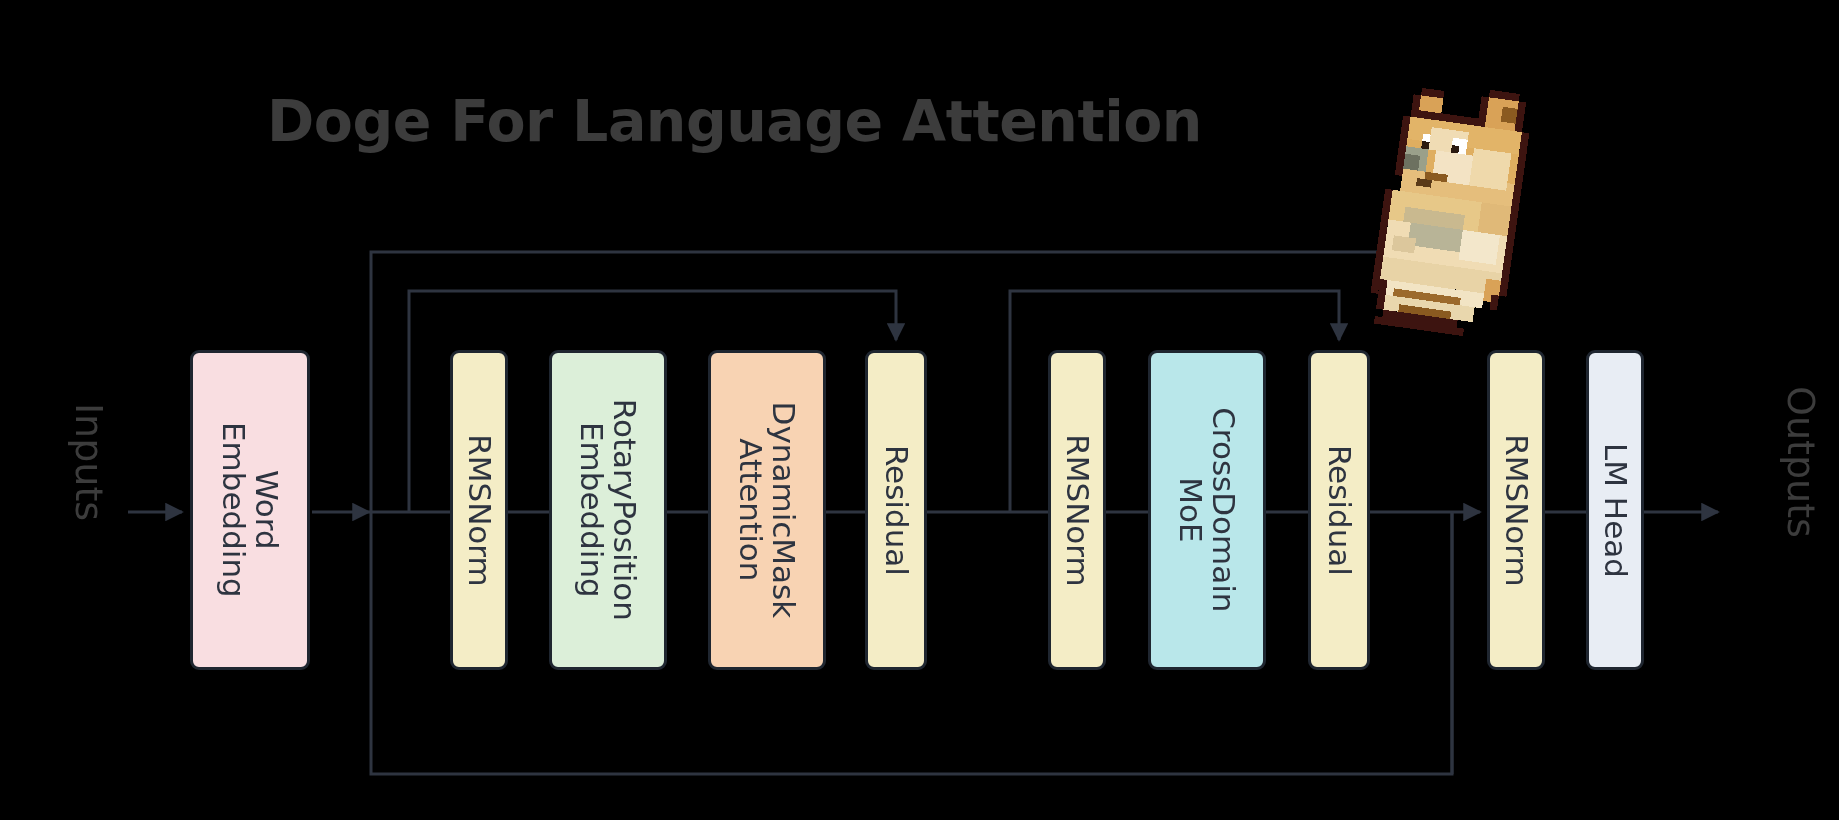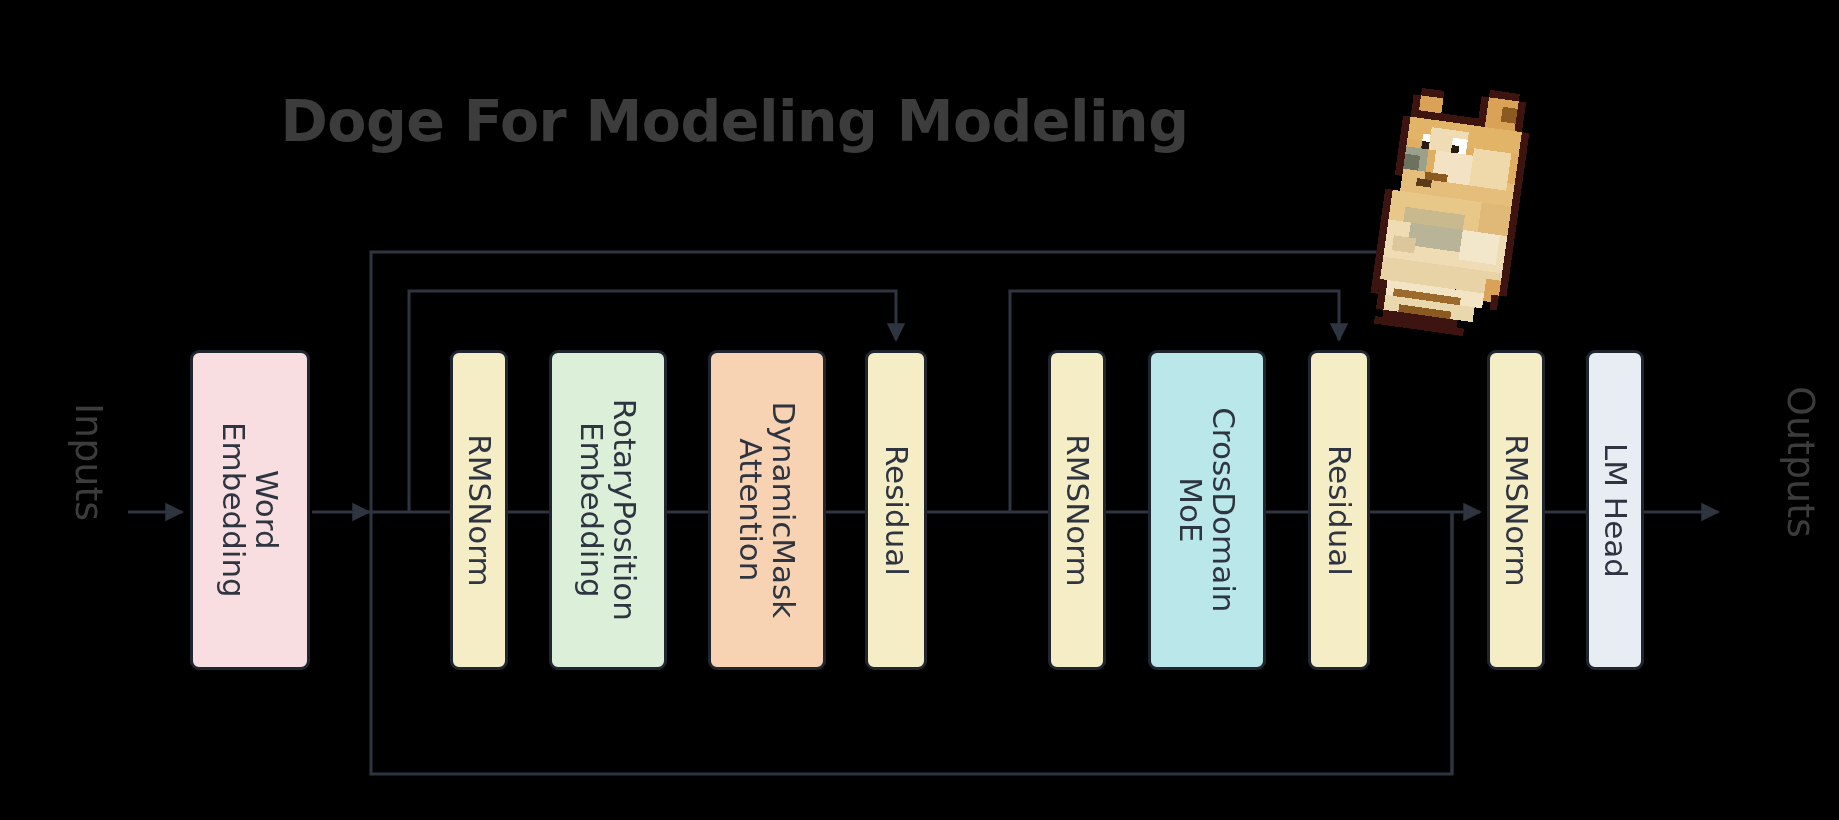--- a/index.html
+++ b/index.html
@@ -72,21 +72,21 @@
     left: 1374px; top: 78px;
     width: 152px; height: 270px;
     transform: rotate(8deg);
   }
 </style>
 </head>
 <body>
 
 <div id="stage">
 
-  <div id="title">Doge For Modeling Modeling</div>
+  <div id="title">Doge For Language Attention</div>
 
   <svg id="wires" viewBox="0 0 1839 820">
     <defs>
       <marker id="ah" viewBox="0 0 10 10" refX="9" refY="5" markerWidth="6.2" markerHeight="6.2" orient="auto-start-reverse">
         <path d="M 0 0 L 10 5 L 0 10 z" fill="#2e3440"></path>
       </marker>
     </defs>
 
     <g stroke="#2e3440" stroke-width="3" fill="none">
 

